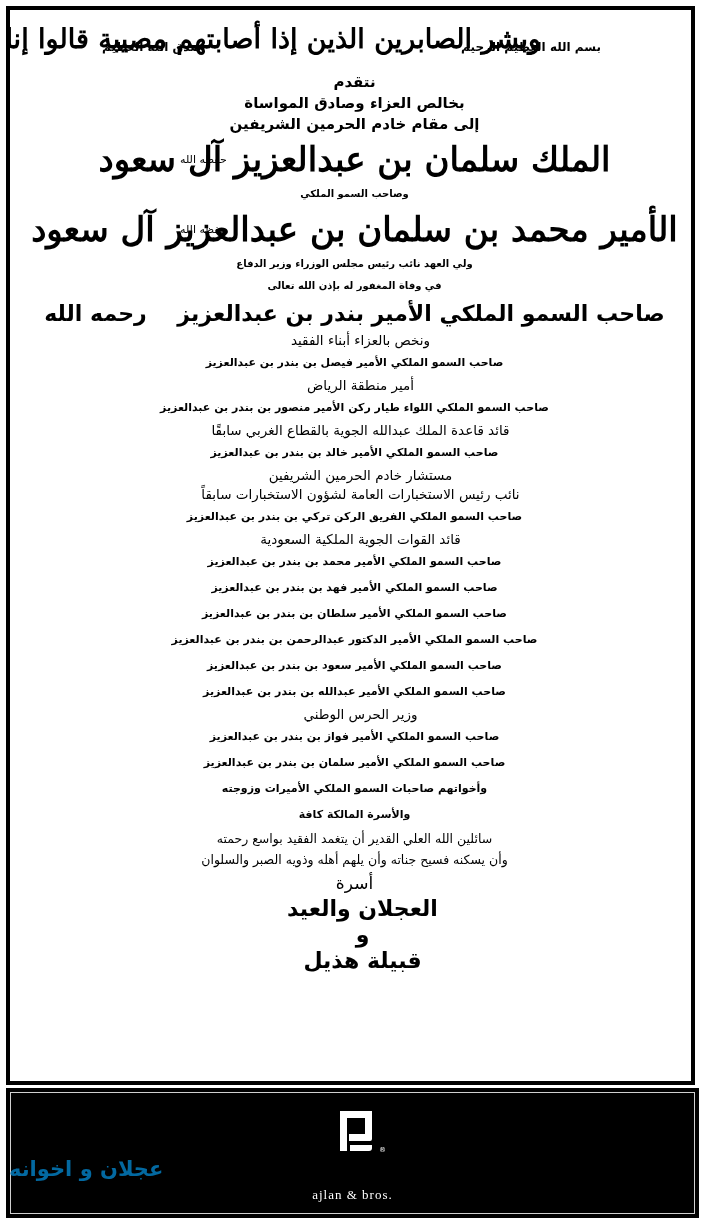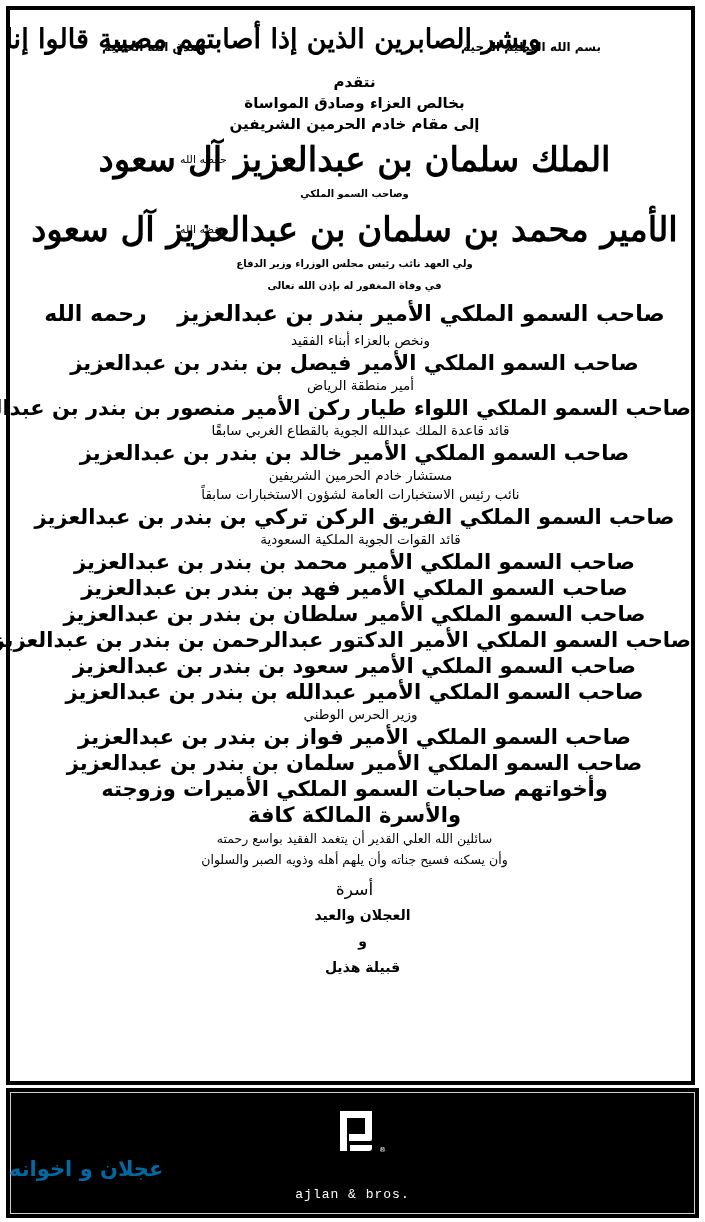--- a/index.html
+++ b/index.html
@@ -16,34 +16,34 @@
   .side-left { left: 92px; }
   .content { position: absolute; top: 62px; left: 8px; right: 0; direction: rtl; text-align: center; }
   .line { display: block; white-space: nowrap; }
   .l-intro { font-size: 15px; font-weight: bold; line-height: 21px; }
   .calli-row { position: relative; height: 48px; }
   .calli { font-family: "DejaVu Serif", serif; font-size: 34px; font-weight: bold; line-height: 48px; letter-spacing: -1px; }
   .hafiz { position: absolute; left: 162px; top: 18px; font-size: 11px; }
   .hafiz2 { position: absolute; left: 162px; top: 18px; font-size: 11px; }
   .l-sub { font-size: 10px; font-weight: bold; line-height: 22px; }
   .l-deceased { font-size: 22px; font-weight: 900; line-height: 34px; }
-  .l-name { font-size: 21px; font-weight: 900; line-height: 26px; }
+  .l-name { font-size: 11px; font-weight: 900; line-height: 26px; }
   .l-title { font-size: 13.5px; line-height: 19px; padding-left: 12px; }
   .l-prayer { font-size: 12.5px; line-height: 21px; }
-  .l-family-hdr { font-size: 17px; line-height: 26px; margin-top: 6px; }
-  .l-family { font-size: 14px; font-weight: bold; line-height: 26px; padding-left: 16px; }
+  .l-family-hdr { font-size: 17px; line-height: 26px; }
+  .l-family { font-size: 22px; font-weight: bold; line-height: 26px; padding-left: 16px; }
   .footer { position: absolute; left: 6px; top: 1088px; width: 693px; height: 130px;
             background: #000; border: 3px solid #000; box-sizing: border-box; }
   .footer-inner { position: absolute; inset: 1px; border: 1px solid #d0d0d0; }
   .logo-mark { position: absolute; left: 331px; top: 20px; width: 32px; height: 40px; }
   .reg { position: absolute; left: 370px; top: 55px; color: #fff; font-size: 7px; }
   .brand-ar { position: absolute; left: 0; right: 0; top: 66px; text-align: left; color: #0369a1;
               font-size: 21px; font-weight: bold; direction: rtl; letter-spacing: 1px; }
   .brand-en { position: absolute; left: 0; right: 0; top: 96px; text-align: center; color: #fff;
-              font-family: Liberation Mono, monospace; font-size: 13px; letter-spacing: 1px; }
+              font-family: Liberation Serif, serif; font-size: 13px; letter-spacing: 1px; }
 </style>
 </head>
 <body>
 
 <div class="frame">
   <div class="verse-row">
     <span class="side-small side-right">بسم الله العظيم الرحيم</span>
     <div class="verse">وبشر الصابرين الذين إذا أصابتهم مصيبة قالوا إنا لله وإنا إليه راجعون</div>
     <span class="side-small side-left">صدق الله العظيم</span>
   </div>

